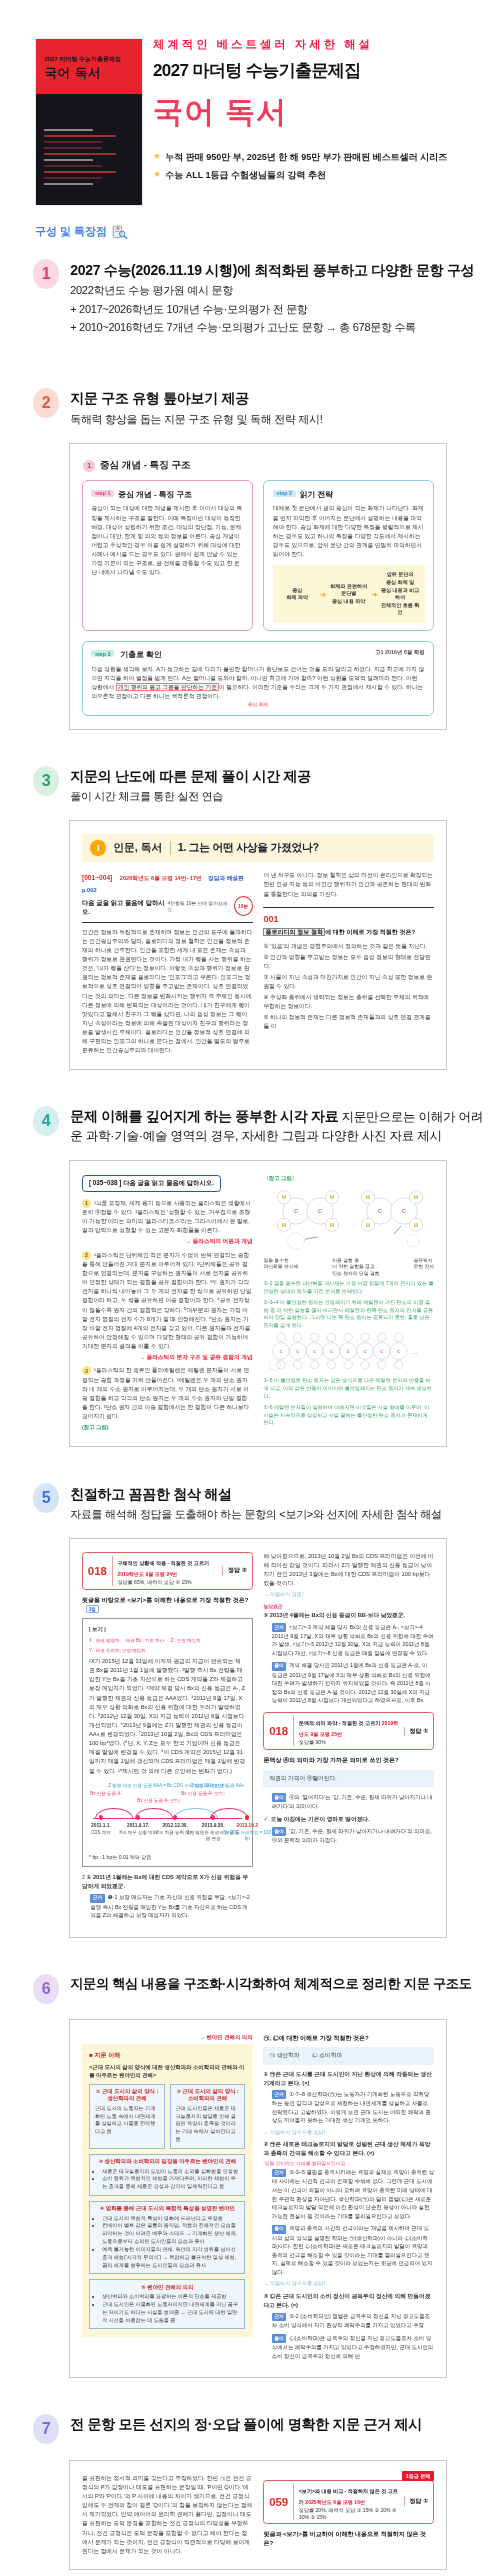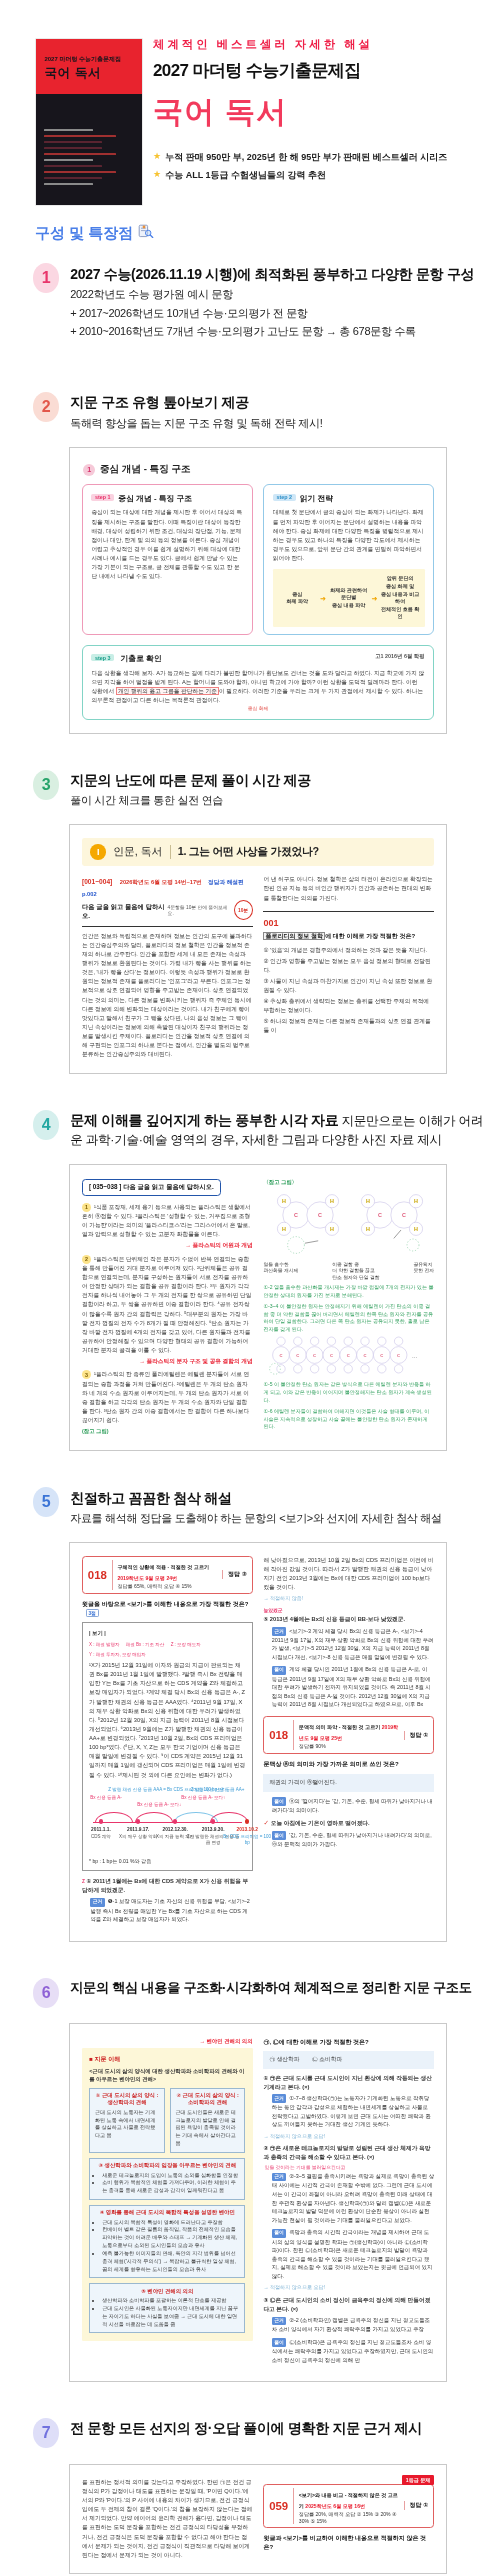--- a/index.html
+++ b/index.html
@@ -19,21 +19,21 @@
   .cl-w{background:#8a8a8a;width:55%;}
   .hero-text{position:absolute;left:153px;top:37px;width:324px;}
   .tagline{font-size:11.4px;font-weight:bold;color:#ef2048;letter-spacing:3px;white-space:nowrap;}
   .series-title{font-size:17px;font-weight:bold;color:#111;margin-top:7.2px;letter-spacing:-0.6px;}
   .subject-title{font-size:30px;font-weight:bold;color:#f23a5c;margin-top:9.6px;letter-spacing:1.2px;}
   .hero-bullets{margin-top:18px;}
   .hero-bullet{font-size:9px;font-weight:600;color:#222;margin-bottom:4.8px;display:flex;align-items:flex-start;}
   .star{color:#f7c331;margin-right:4.2px;font-size:9px;}
 
   
-  .sec-heading{margin:17px 0 0 35px;font-size:15px;font-weight:bold;color:#4a7fe8;display:flex;align-items:flex-start;}
+  .sec-heading{margin:17px 0 0 35px;font-size:11px;font-weight:bold;color:#4a7fe8;display:flex;align-items:flex-end;}
   .sec-heading .icon{margin-left:4.8px;display:inline-flex;}
 
   
   .feature{margin-top:31px;}
   .f-head{display:flex;align-items:flex-start;padding-left:33px;}
   .f-circle{flex:0 0 auto;width:26.4px;height:30px;border-radius:50%;display:flex;align-items:center;justify-content:center;font-size:16px;font-weight:bold;margin-right:10.8px;}
   .fc1{background:#fbd7e2;color:#e8356b}.fc2{background:#fadcd4;color:#e2574b}
   .fc3{background:#d9efe1;color:#27a36a}.fc4{background:#d5efed;color:#22a8a2}
   .fc5{background:#d6e4f8;color:#3b74d6}.fc6{background:#e7def6;color:#8f62d6}
   .fc7{background:#dedef8;color:#7272de}
@@ -62,21 +62,21 @@
   .flowbox{background:#fdf7d8;margin-top:6px;padding:6px 3.6px;display:flex;align-items:center;justify-content:space-between;font-size:5.1px;font-weight:bold;color:#333;text-align:center;border-radius:1.2px;}
   .flowbox .fstep{flex:1;line-height:1.5;}
   .flowbox .farr{color:#f0a500;font-size:7.2px;padding:0 1.8px;}
   .src-right{float:right;font-size:5.4px;font-weight:bold;color:#555;}
   .boxed-red{border:0.6px solid #f08080;padding:0 1.2px;background:#fff5f5;}
   .ann-red{color:#e0403a;font-size:4.8px;}
 
   
   .banner{background:#fdf6dc;border-radius:2.4px;display:flex;align-items:center;padding:6px 8.4px;margin-bottom:9.6px;}
   .banner-i{width:15.6px;height:15.6px;border-radius:50%;background:#f5a800;color:#fff;font-weight:bold;font-size:9px;display:flex;align-items:center;justify-content:center;margin-right:7.2px;}
-  .banner-cat{font-size:10.8px;font-weight:normal;color:#222;padding-right:7.2px;border-right:1.2px solid #c9bd93;margin-right:7.2px;}
+  .banner-cat{font-size:10.8px;font-weight:bold;color:#222;padding-right:7.2px;border-right:1.2px solid #c9bd93;margin-right:7.2px;}
   .banner-title{font-size:10.8px;font-weight:bold;color:#222;letter-spacing:-0.3px;}
   .qrange{color:#d93025;font-weight:bold;font-size:6.6px;}
   .qsrc{color:#d93025;font-weight:bold;font-size:5.7px;}
   .qref{color:#2255cc;font-weight:bold;font-size:5.7px;}
   .directive{font-weight:bold;font-size:6.3px;color:#111;margin-top:4.8px;}
   .timenote{font-size:4.8px;color:#555;}
   .timer{display:inline-flex;align-items:center;justify-content:center;width:18px;height:18px;border-radius:50%;border:1.2px solid #d93025;color:#d93025;font-size:4.8px;font-weight:bold;margin-left:3.6px;}
   .rule{border-top:0.9px solid #333;margin:4.8px 0;}
   .qnum-red{color:#d93025;font-weight:bold;font-size:9px;margin:6px 0 3.6px;}
   .qtext{font-size:6px;font-weight:bold;color:#111;margin-bottom:4.8px;}

